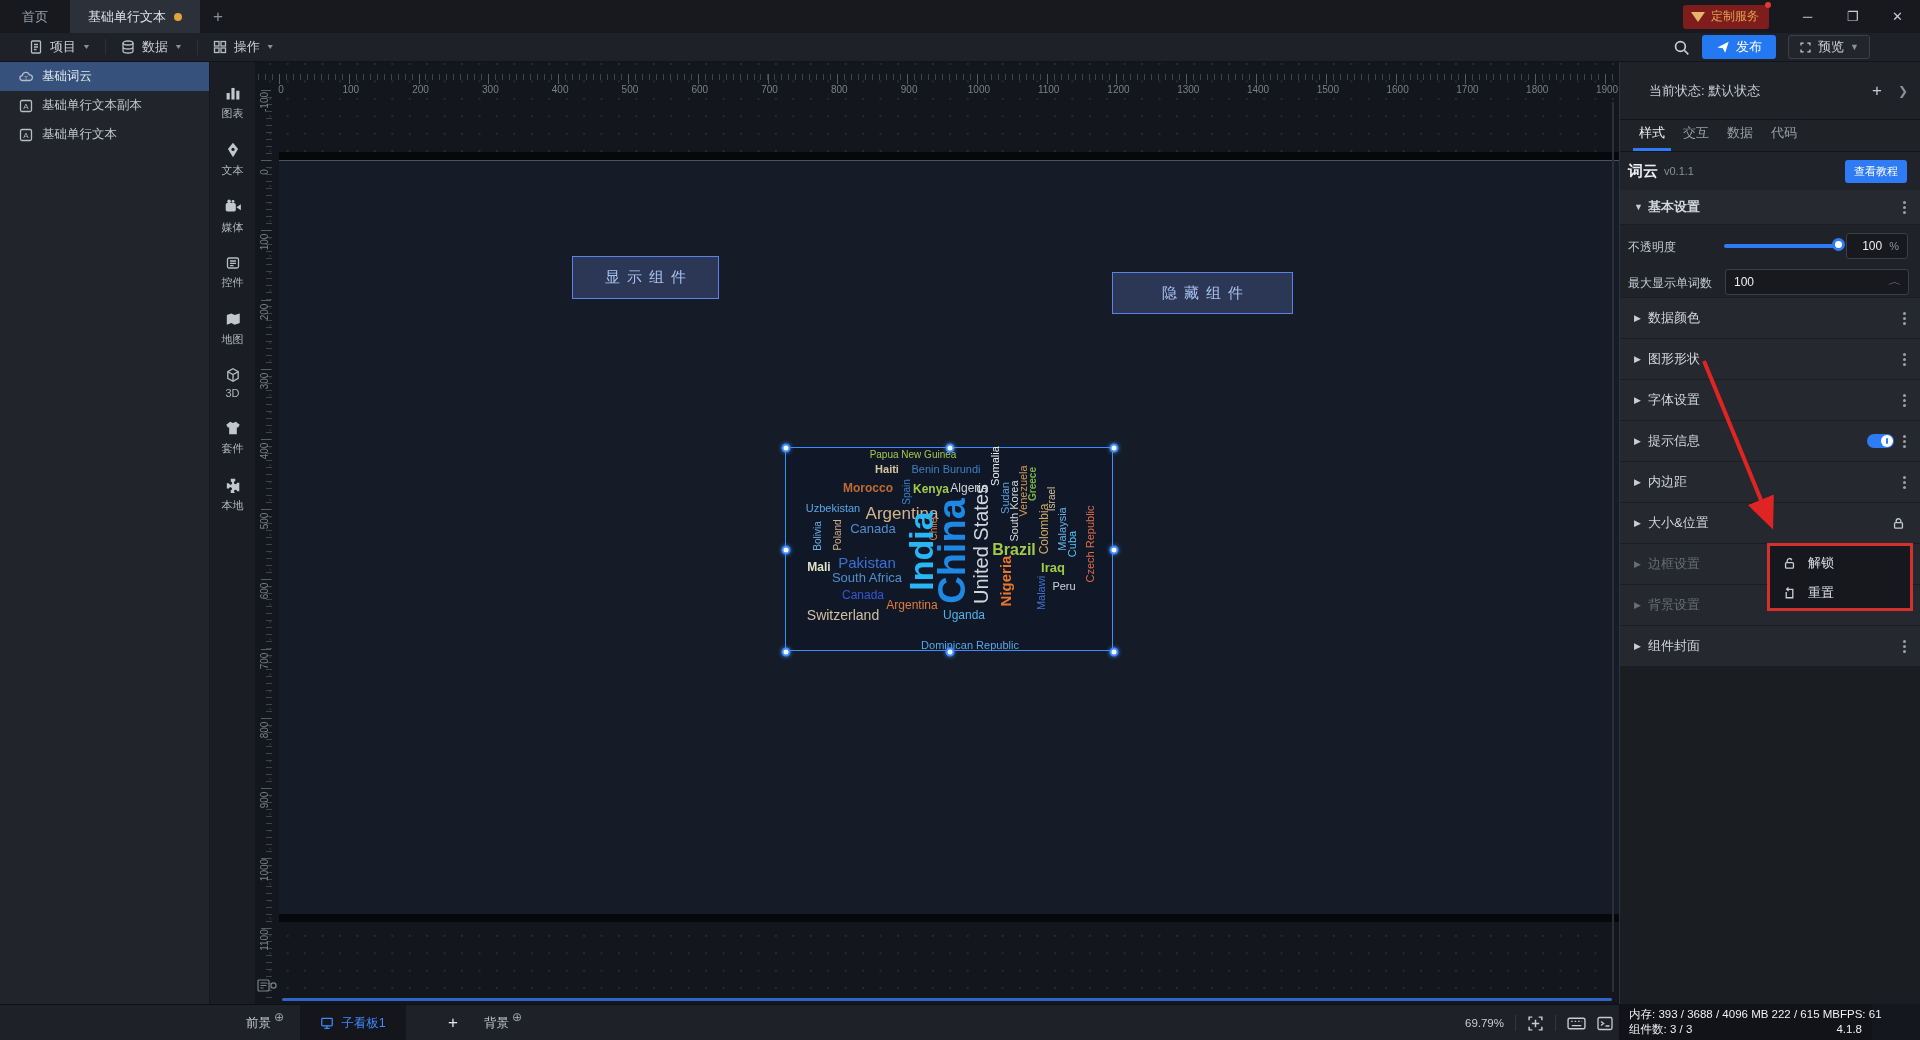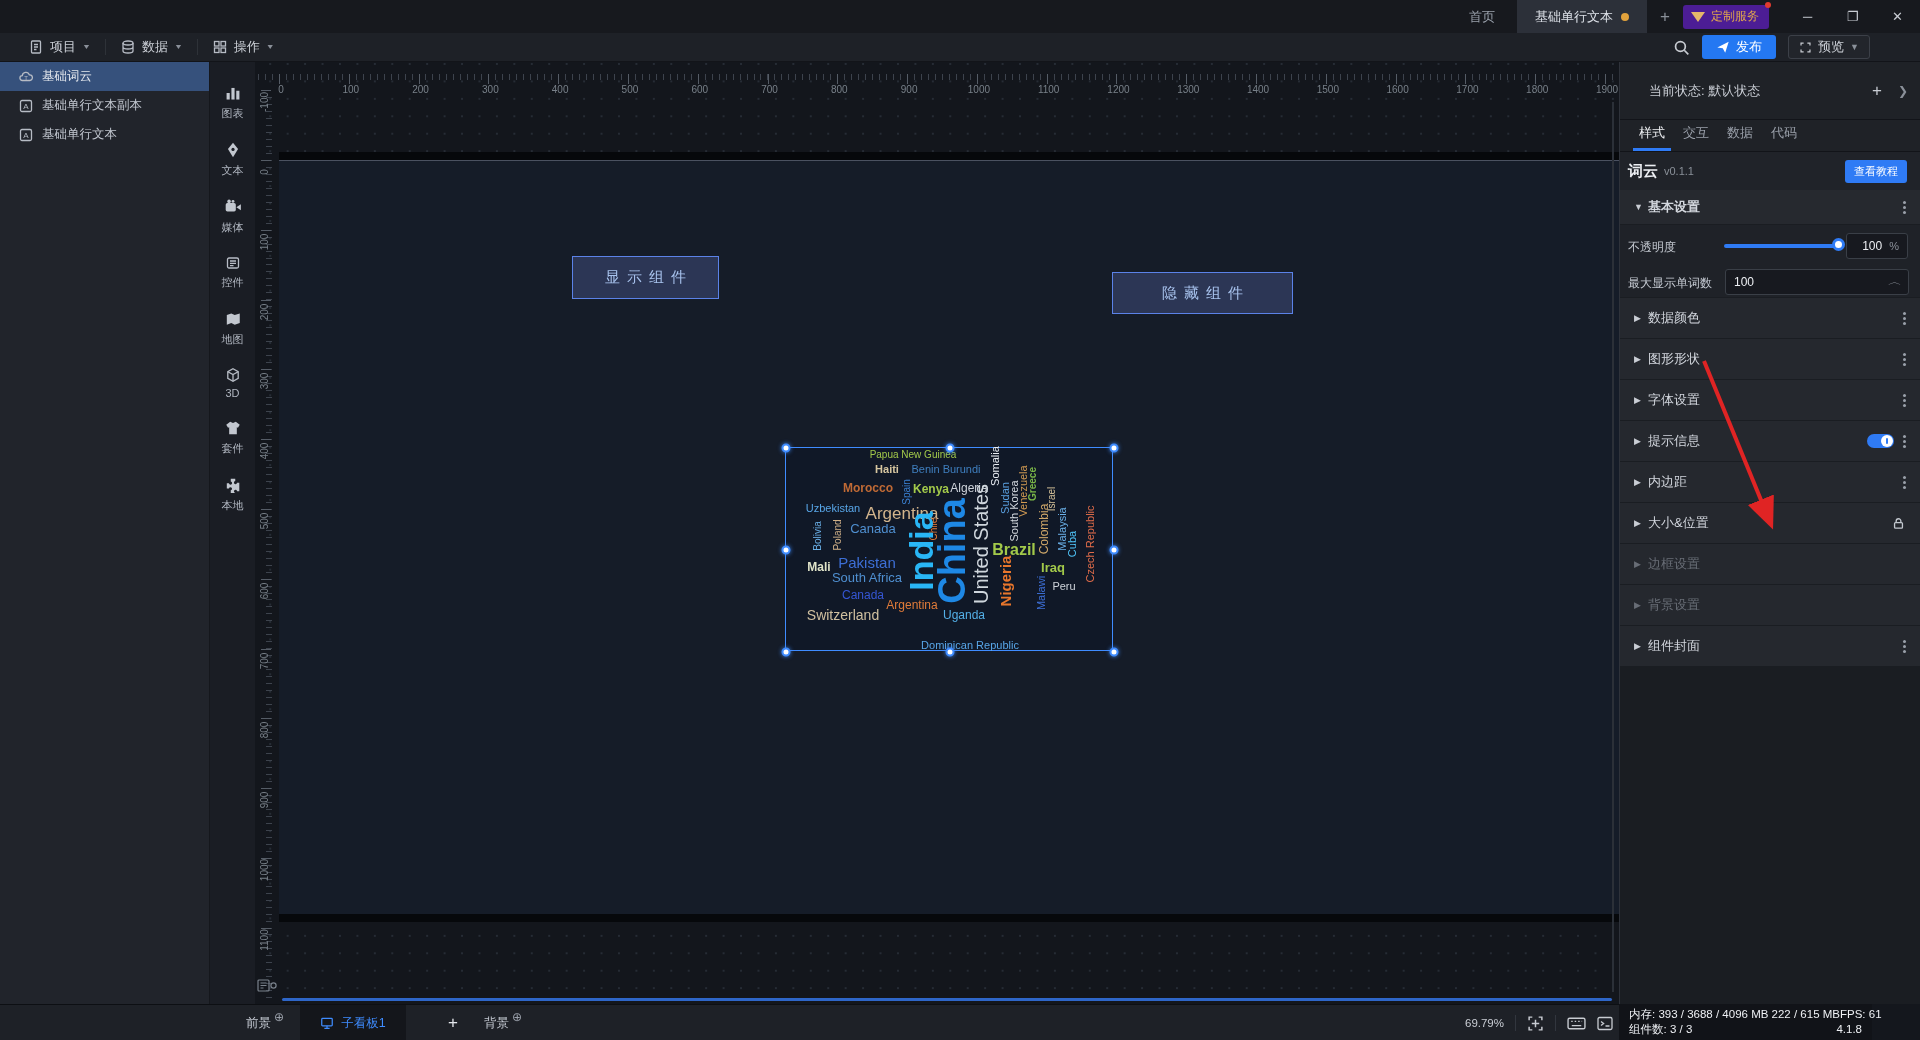--- a/index.html
+++ b/index.html
@@ -2,29 +2,29 @@
 <html><head>
 <meta charset="utf-8">
 <style>
   * { margin:0; padding:0; box-sizing:border-box; }
   html,body { width:1920px; height:1040px; overflow:hidden; background:#0d0f13;
     font-family:"Liberation Sans","DejaVu Sans",sans-serif; }
   .app { position:relative; width:1920px; height:1040px; background:#14171d; color:#c9cdd4; }
 
   
   .titlebar { position:absolute; left:0; top:0; width:1920px; height:33px; background:#17191e;
-    display:flex; align-items:stretch; justify-content:flex-end; }
+    display:flex; align-items:stretch; justify-content:space-between; }
   .tb-left { display:flex; align-items:stretch; }
   .win-tab { display:flex; align-items:center; justify-content:center; gap:8px; padding:0 18px;
     font-size:13px; color:#9aa1ac; min-width:70px; cursor:default; }
   .win-tab.active { background:#2c3039; color:#dde1e8; }
   .tab-dot { width:8px; height:8px; border-radius:50%; background:#e2a23c; }
   .new-tab { width:36px; display:flex; align-items:center; justify-content:center; color:#8a9099; font-size:17px; }
   .tb-right { display:flex; align-items:center; }
-  .badge { position:relative; display:flex; align-items:center; gap:6px; background:#4c1d95;
+  .badge { position:relative; display:flex; align-items:center; gap:6px; background:#7f1d1d;
     border-radius:3px; height:24px; padding:0 10px 0 8px; margin-right:16px; }
   .badge .diamond { width:0; height:0; border:7px solid transparent; border-top:10px solid #e5b76a; margin-top:8px; }
   .badge .blabel { color:#dfa54e; font-size:12px; }
   .badge .reddot { position:absolute; right:-2px; top:-3px; width:6px; height:6px; border-radius:50%; background:#e03b30; }
   .winbtn { width:45px; height:33px; display:flex; align-items:center; justify-content:center; color:#c9cdd4; font-size:13px; }
 
   
   .menubar { position:absolute; left:0; top:33px; width:1920px; height:29px; background:#1e2127;
     border-bottom:1px solid #121419; display:flex; align-items:center; justify-content:space-between; }
   .mb-left { display:flex; align-items:center; height:100%; padding-left:14px; }
@@ -570,20 +570,40 @@
             <span class="caret">▶</span>
             <span class="sec-lbl">组件封面</span>
             <span class="sec-right">
               <span class="vdots"></span>
             </span>
           </div>
         </div>
     </div>
   </div>
 
+  <div class="popup" id="popup">
+      <div class="popup-item">
+        <span>
+          <svg class="ico" width="15" height="15" viewBox="0 0 16 16" fill="none" stroke="#c9cdd4" stroke-width="1.4">
+            <rect x="3.8" y="7" width="8.4" height="6" rx="1"></rect>
+            <path d="M5.5 7V5.2a2.5 2.5 0 014.9-.7"></path>
+          </svg>
+        </span>
+        <span>解锁</span>
+      </div>
+      <div class="popup-item">
+        <span>
+          <svg class="ico" width="15" height="15" viewBox="0 0 16 16" fill="none" stroke="#c9cdd4" stroke-width="1.4">
+            <path d="M5.2 3.5h6.3v9H4.5v-6"></path>
+            <path d="M7 1.6L5 3.5l2 1.9"></path>
+          </svg>
+        </span>
+        <span>重置</span>
+      </div>
+    </div>
 
   <div class="bottombar">
     <div class="fg">
       <span>前景</span>
       <span class="circ-plus">⊕</span>
     </div>
     <div class="board-tab">
       <span id="board-ic">
           <svg class="ico" width="14" height="14" viewBox="0 0 16 16" fill="none" stroke="#3f8cff" stroke-width="1.4">
             <rect x="2" y="2.8" width="12" height="8.4" rx="1"></rect>

